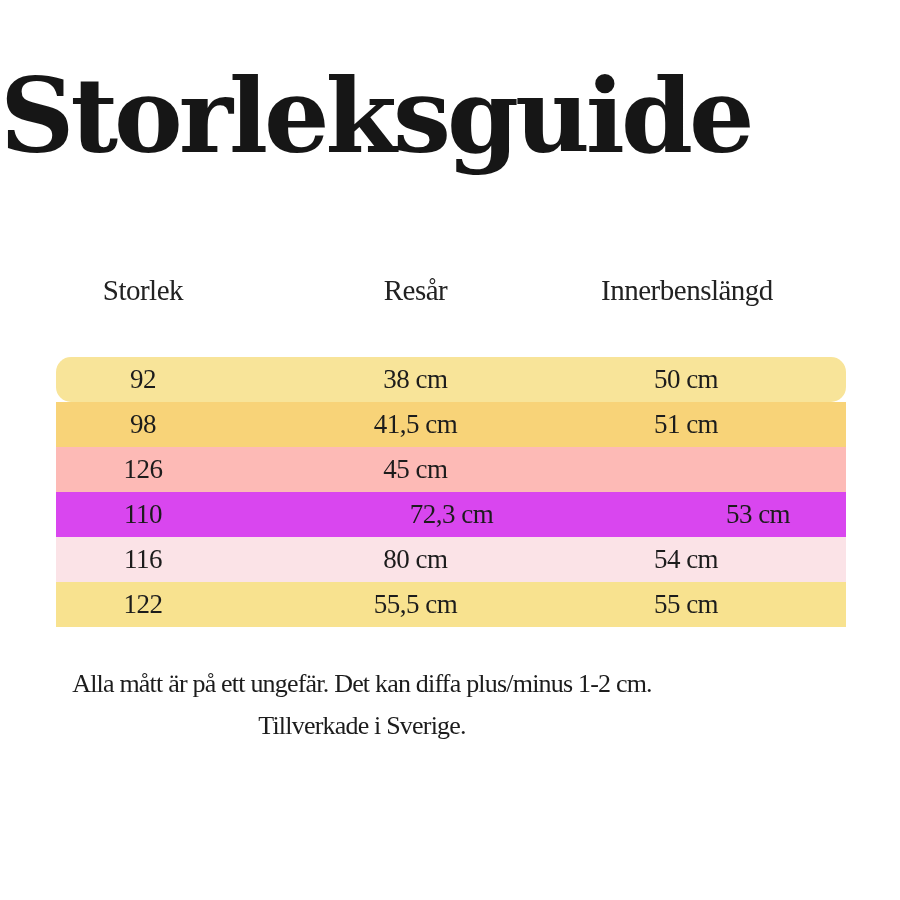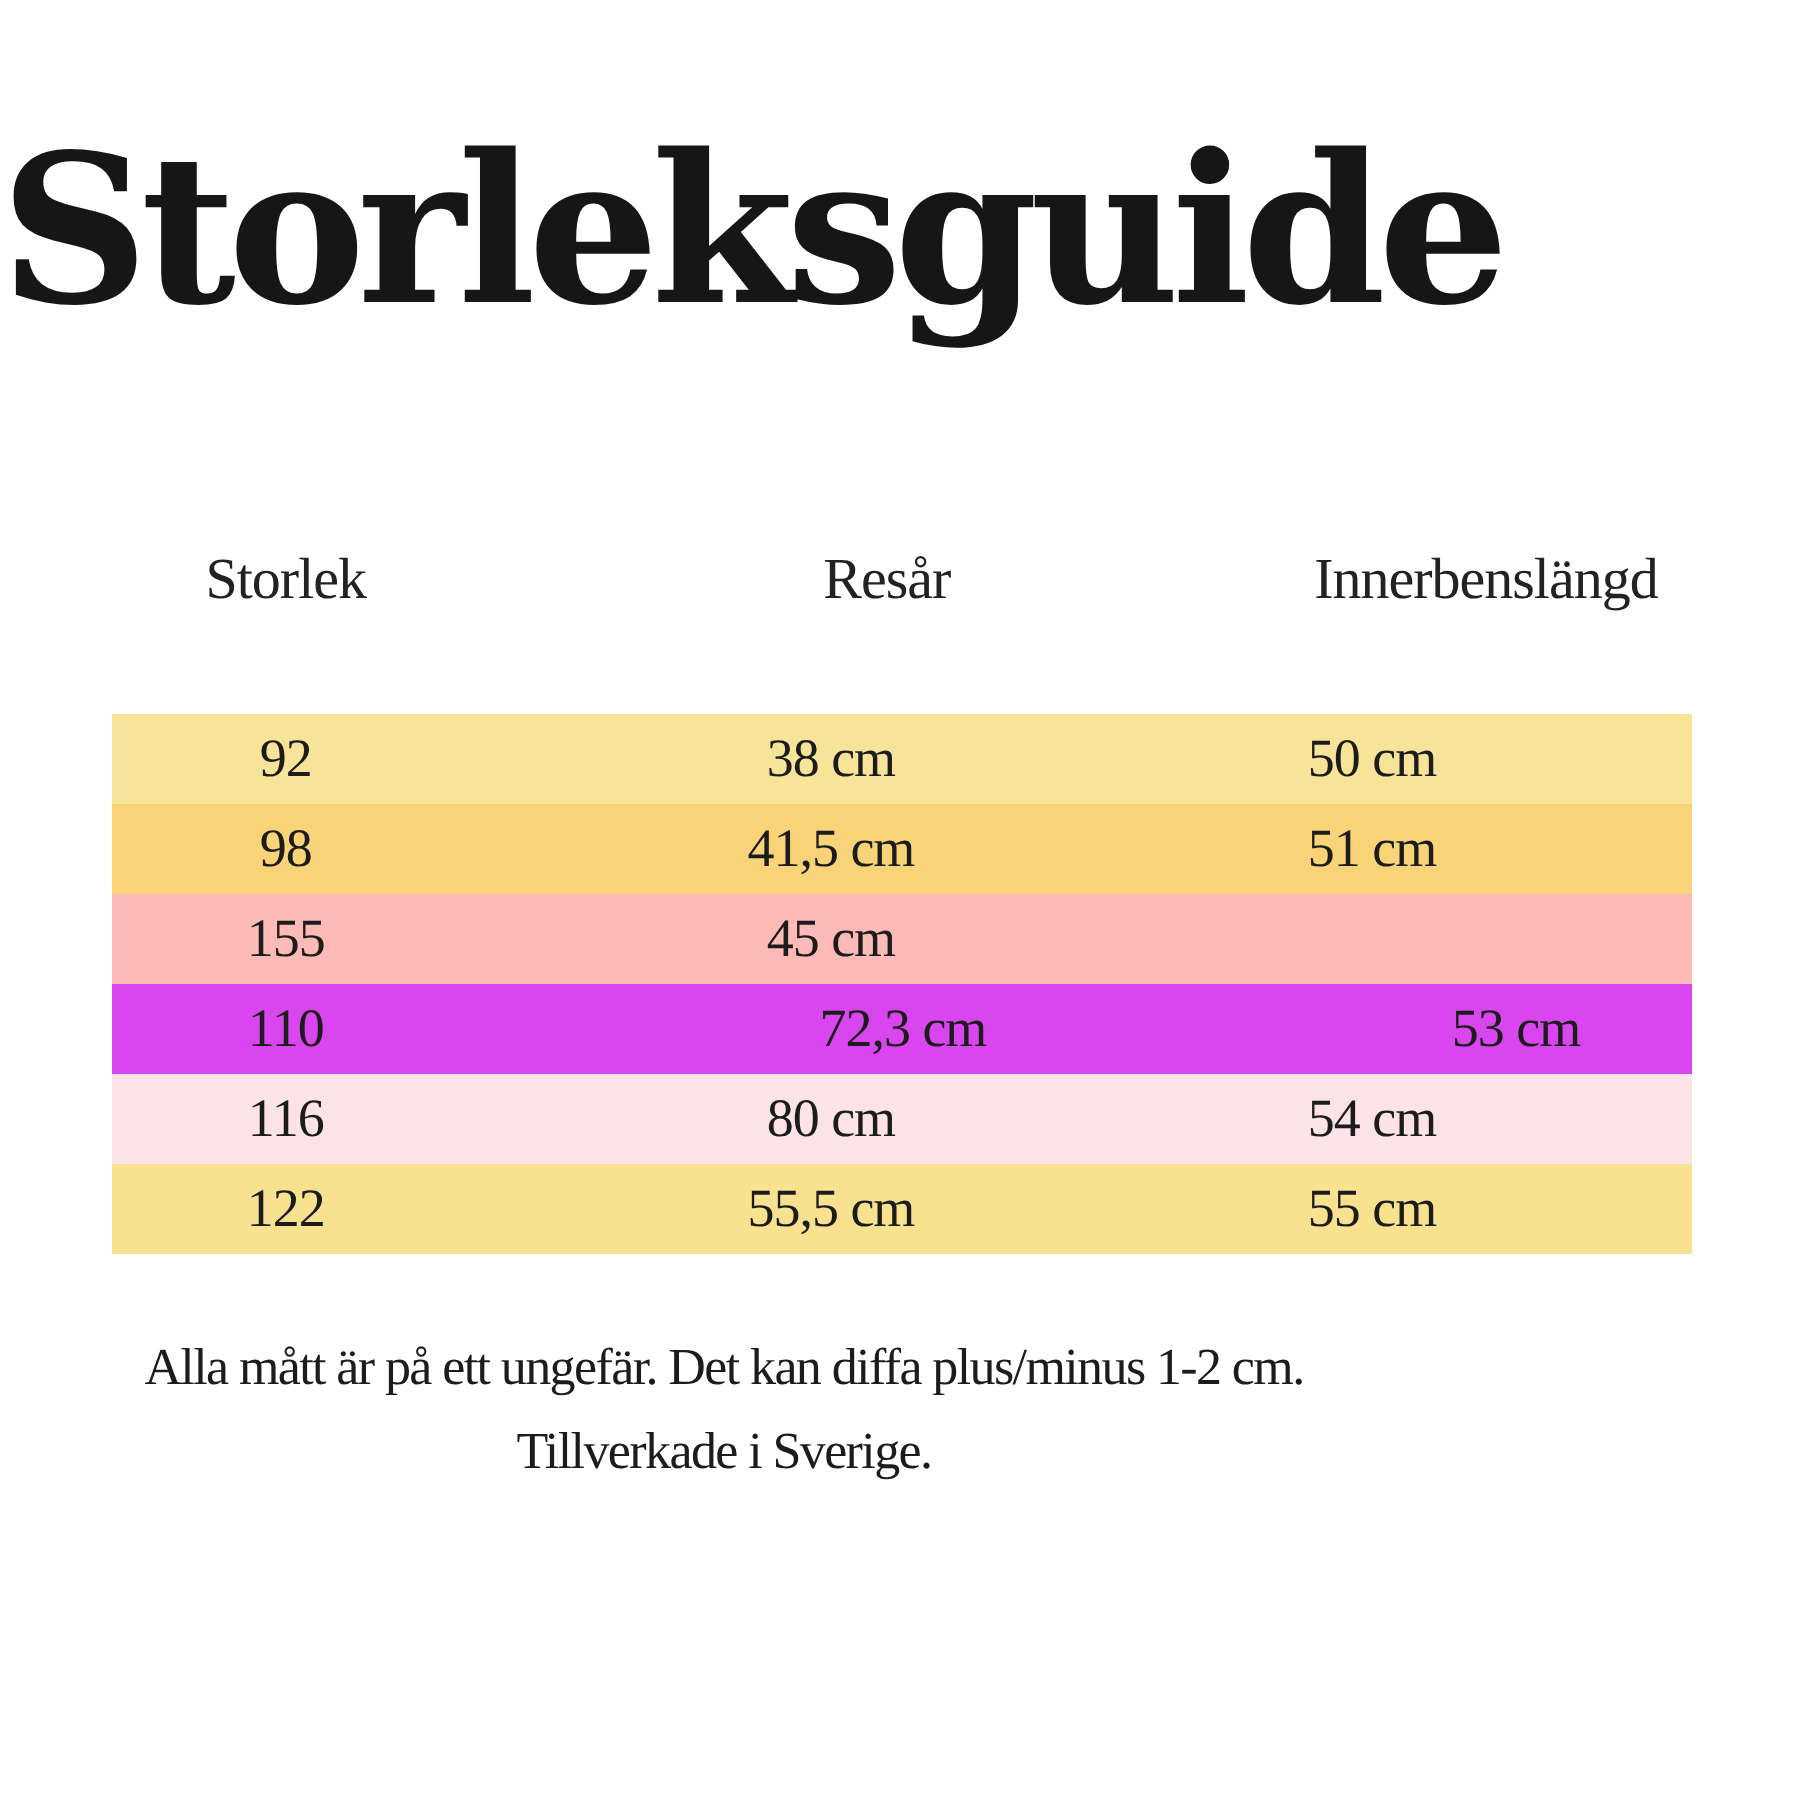--- a/index.html
+++ b/index.html
@@ -27,21 +27,20 @@
     grid-template-columns:22% 47% 21.5% 9.5%;
     align-items:center;
   }
   .grid-row > div{text-align:center;}
   .header-row{
     position:absolute;
     top:274px;left:56px;width:790px;
     font-size:29px;
     letter-spacing:-0.5px;
     color:#222;
-    gap:28px;
   }
   .size-table{
     position:absolute;
     top:357px;left:56px;width:790px;
   }
   .size-row{
     height:45px;
     font-size:27px;
     letter-spacing:-0.5px;
   }
@@ -63,34 +62,34 @@
   <div class="title">Storleksguide</div>
 
   <div class="grid-row header-row">
     <div>Storlek</div>
     <div>Resår</div>
     <div>Innerbenslängd</div>
   </div>
 
   <div class="size-table">
 
-    <div class="grid-row size-row" style="background: rgb(248, 228, 153);">
+    <div class="grid-row size-row" style="background: rgb(248, 228, 153); border-radius: 15px;">
       <div>92</div>
       <div>38 cm</div>
       <div>50 cm</div>
     </div>
 
     <div class="grid-row size-row" style="background: rgb(248, 211, 120);">
       <div>98</div>
       <div>41,5 cm</div>
       <div>51 cm</div>
     </div>
 
     <div class="grid-row size-row" style="background: rgb(253, 186, 182);">
-      <div>155</div>
+      <div>126</div>
       <div>45 cm</div>
     </div>
 
     <div class="grid-row size-row" style="background: #d946ef; gap: 36px;">
       <div>110</div>
       <div>72,3 cm</div>
       <div>53 cm</div>
     </div>
 
     <div class="grid-row size-row" style="background: rgb(251, 227, 231);">

